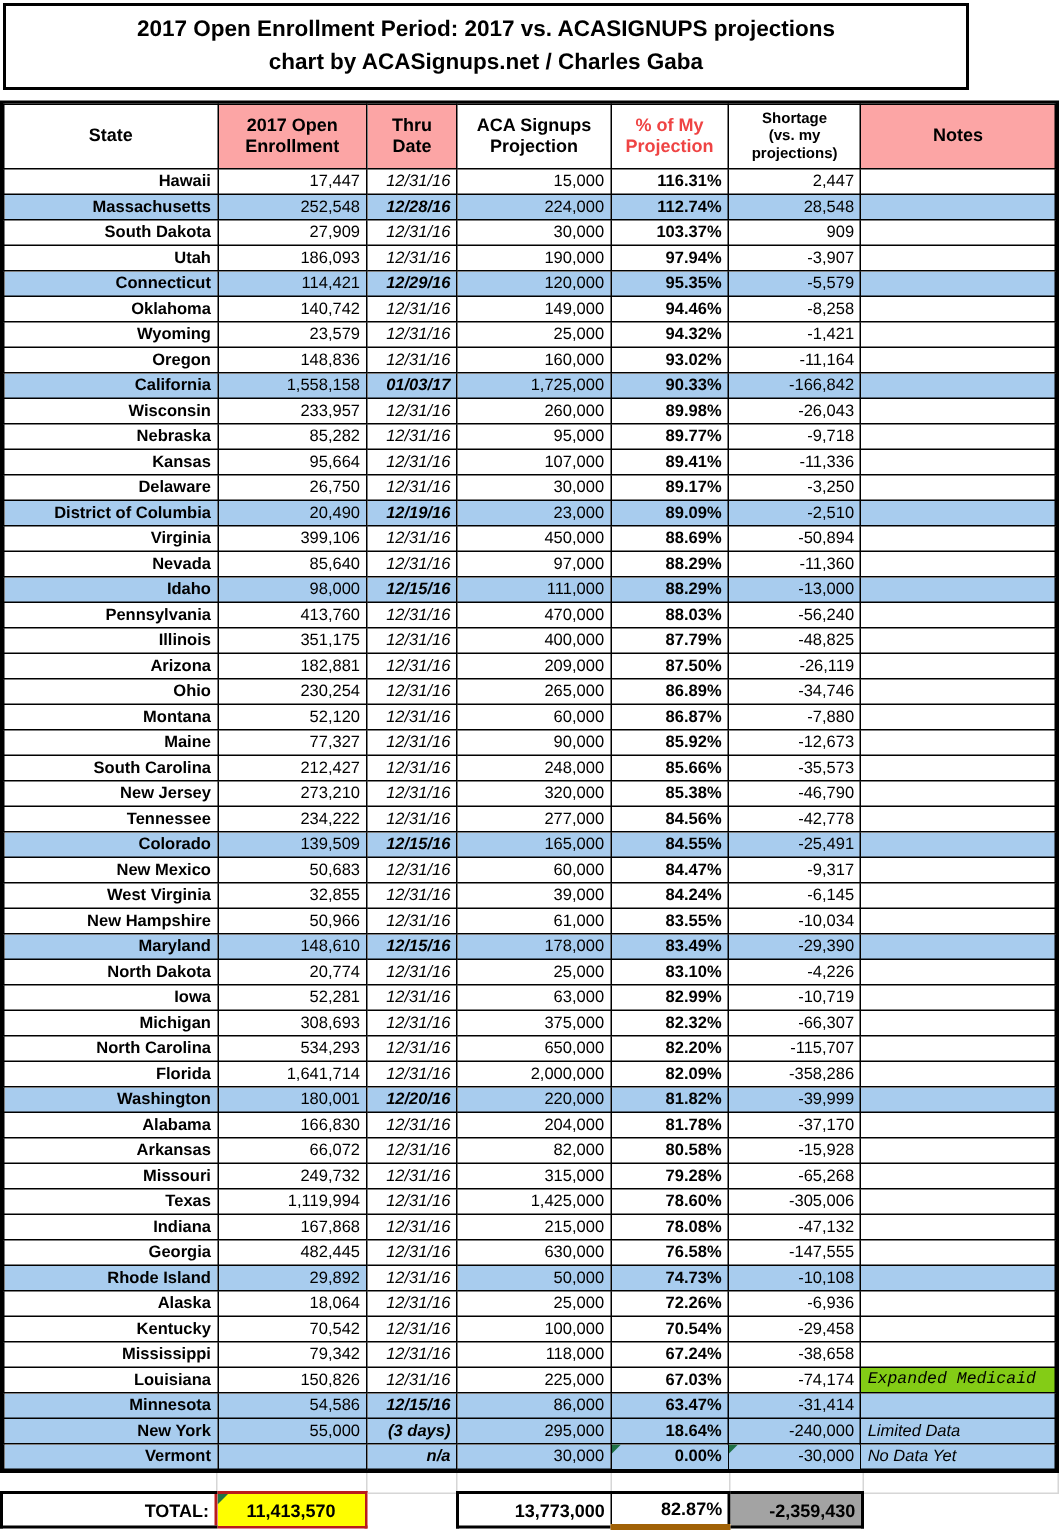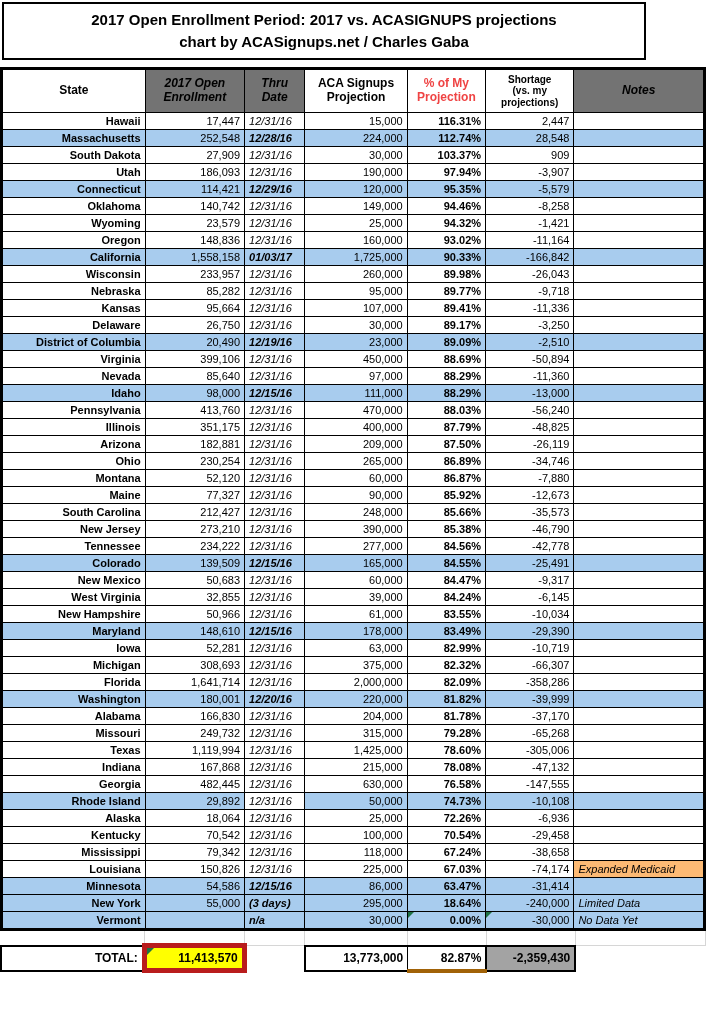--- a/index.html
+++ b/index.html
@@ -9,44 +9,44 @@
     display:flex;flex-direction:column;justify-content:center;align-items:center;
     font-weight:bold;font-size:15px;line-height:1.45;text-align:center;}
   .table-wrap{box-sizing:border-box;width:706px;border:2px solid #000;}
   table{border-collapse:collapse;table-layout:fixed;width:100%;}
   col.c-state{width:142px;}col.c-enroll{width:99px;}col.c-thru{width:60px;}
   col.c-proj{width:102px;}col.c-pct{width:78px;}col.c-short{width:88px;}col.c-notes{width:129px;}
   th,td{border:1px solid #000;font-size:11px;padding:0 4px;height:16px;line-height:16px;
     white-space:nowrap;overflow:hidden;}
   th{height:42px;line-height:1.15;text-align:center;vertical-align:middle;font-size:12px;font-weight:bold;}
   th.small{font-size:10px;}
-  .bg-yellow{background:#737373;font-style:italic;}
+  .bg-yellow{background:#fca5a5;}
   .bg-white{background:#FFFFFF;}
   .txt-green{color:#ef4444;}
   .hl td{background:#A8CCEE;}
   td.whitebg{background:#FFFFFF;}
   td.state{text-align:right;font-weight:bold;}
   td.num{text-align:right;}
-  td.date{text-align:left;font-style:italic;}
+  td.date{text-align:right;font-style:italic;}
   td.date.bold{font-weight:bold;}
   td.pct{text-align:right;font-weight:bold;}
   td.note{text-align:left;font-style:italic;}
-  td.note.yellow{background:#fdba74;}
+  td.note.yellow{background:#84cc16;font-family:Liberation Mono, monospace;}
   td.tri{position:relative;}
   td.tri::before{content:"";position:absolute;top:0;left:0;width:0;height:0;
     border-top:6px solid #1E7145;border-right:6px solid transparent;}
   
   .bottom-table{border-collapse:collapse;table-layout:fixed;width:706px;}
   .bottom-table td{border:none;font-size:12px;height:18px;line-height:18px;padding:0 4px;
     white-space:nowrap;overflow:hidden;}
   tr.spacer td{height:12px;border-right:1px solid #d6d6d6;border-bottom:1px solid #d6d6d6;}
   tr.spacer td:first-child{border-left:none;}
   tr.total td{font-weight:bold;height:20px;line-height:20px;padding-left:19px;}
   td.t-label{text-align:right;border-top:2px solid #000;border-bottom:2px solid #000;border-left:2px solid #000;}
-  td.t-enroll{text-align:right;background:#FFFF00;border:5px solid #b91c1c;position:relative;margin-top:28px;}
+  td.t-enroll{background:#FFFF00;border:2px solid #b91c1c;position:relative;margin-top:28px;}
   td.t-enroll::before{content:"";position:absolute;top:0;left:0;width:0;height:0;
     border-top:7px solid #1E7145;border-right:7px solid transparent;}
   td.t-gap{border-bottom:none;}
   td.t-proj{text-align:right;border-top:2px solid #000;border-bottom:2px solid #000;border-left:2px solid #000;border-right:1px solid #000;}
   td.t-pct{text-align:right;border-top:2px solid #000;border-bottom:4px solid #a16207;border-right:2px solid #000;}
   td.t-short{text-align:right;background:#a3a3a3;border:2px solid #000;}
   td.t-notes{border-bottom:none;}
 </style>
 </head>
 <body>
@@ -294,21 +294,21 @@
             <td class="date">12/31/16</td>
             <td class="num">248,000</td>
             <td class="pct">85.66%</td>
             <td class="num">-35,573</td>
             <td class="note"></td>
           </tr>
           <tr>
             <td class="state">New Jersey</td>
             <td class="num">273,210</td>
             <td class="date">12/31/16</td>
-            <td class="num">390,000</td>
+            <td class="num">320,000</td>
             <td class="pct">85.38%</td>
             <td class="num">-46,790</td>
             <td class="note"></td>
           </tr>
           <tr>
             <td class="state">Tennessee</td>
             <td class="num">234,222</td>
             <td class="date">12/31/16</td>
             <td class="num">277,000</td>
             <td class="pct">84.56%</td>
@@ -354,35 +354,53 @@
           <tr class="hl">
             <td class="state">Maryland</td>
             <td class="num">148,610</td>
             <td class="date bold">12/15/16</td>
             <td class="num">178,000</td>
             <td class="pct">83.49%</td>
             <td class="num">-29,390</td>
             <td class="note"></td>
           </tr>
           <tr>
+            <td class="state">North Dakota</td>
+            <td class="num">20,774</td>
+            <td class="date">12/31/16</td>
+            <td class="num">25,000</td>
+            <td class="pct">83.10%</td>
+            <td class="num">-4,226</td>
+            <td class="note"></td>
+          </tr>
+          <tr>
             <td class="state">Iowa</td>
             <td class="num">52,281</td>
             <td class="date">12/31/16</td>
             <td class="num">63,000</td>
             <td class="pct">82.99%</td>
             <td class="num">-10,719</td>
             <td class="note"></td>
           </tr>
           <tr>
             <td class="state">Michigan</td>
             <td class="num">308,693</td>
             <td class="date">12/31/16</td>
             <td class="num">375,000</td>
             <td class="pct">82.32%</td>
             <td class="num">-66,307</td>
+            <td class="note"></td>
+          </tr>
+          <tr>
+            <td class="state">North Carolina</td>
+            <td class="num">534,293</td>
+            <td class="date">12/31/16</td>
+            <td class="num">650,000</td>
+            <td class="pct">82.20%</td>
+            <td class="num">-115,707</td>
             <td class="note"></td>
           </tr>
           <tr>
             <td class="state">Florida</td>
             <td class="num">1,641,714</td>
             <td class="date">12/31/16</td>
             <td class="num">2,000,000</td>
             <td class="pct">82.09%</td>
             <td class="num">-358,286</td>
             <td class="note"></td>
@@ -396,20 +414,29 @@
             <td class="num">-39,999</td>
             <td class="note"></td>
           </tr>
           <tr>
             <td class="state">Alabama</td>
             <td class="num">166,830</td>
             <td class="date">12/31/16</td>
             <td class="num">204,000</td>
             <td class="pct">81.78%</td>
             <td class="num">-37,170</td>
+            <td class="note"></td>
+          </tr>
+          <tr>
+            <td class="state">Arkansas</td>
+            <td class="num">66,072</td>
+            <td class="date">12/31/16</td>
+            <td class="num">82,000</td>
+            <td class="pct">80.58%</td>
+            <td class="num">-15,928</td>
             <td class="note"></td>
           </tr>
           <tr>
             <td class="state">Missouri</td>
             <td class="num">249,732</td>
             <td class="date">12/31/16</td>
             <td class="num">315,000</td>
             <td class="pct">79.28%</td>
             <td class="num">-65,268</td>
             <td class="note"></td>

